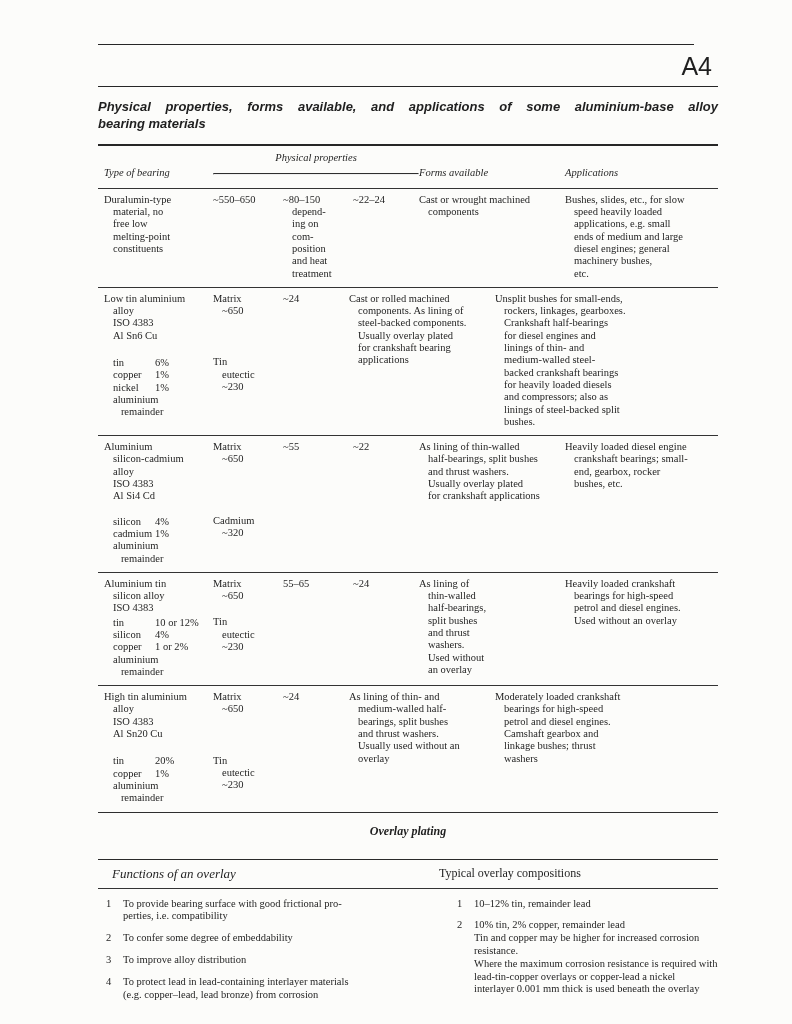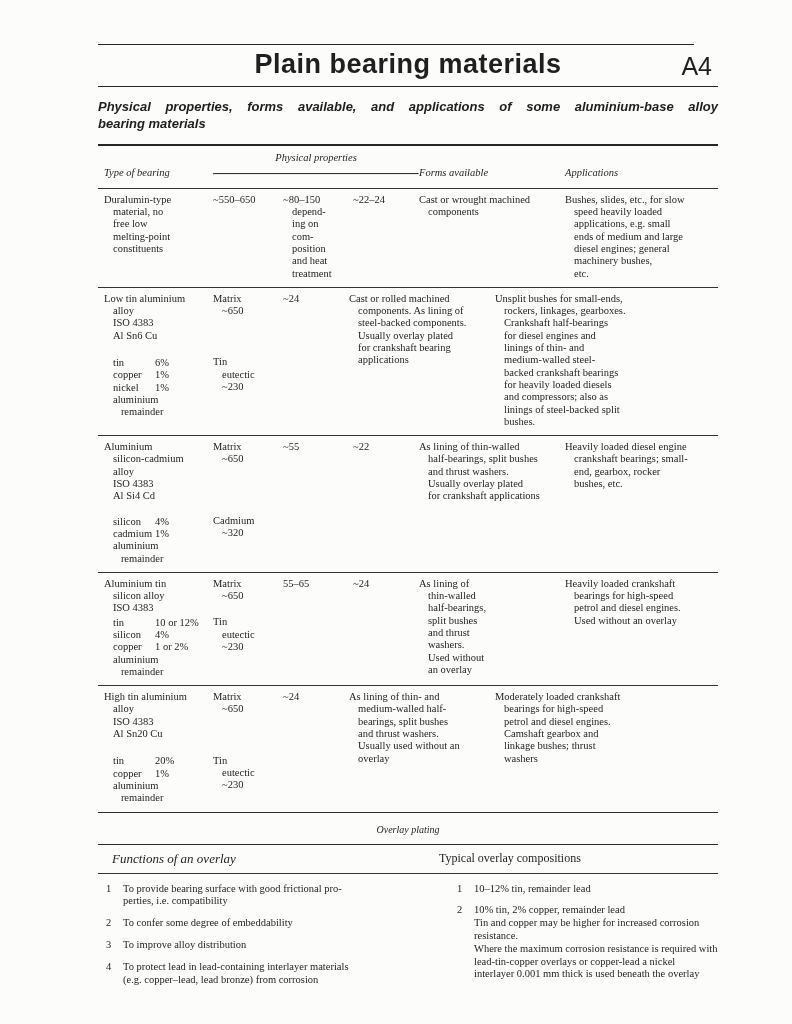--- a/index.html
+++ b/index.html
@@ -44,42 +44,41 @@
   .comp{padding-left:9px;}
   .comp-line{display:flex;}
   .cname{width:42px;flex:none;}
   .ctail{white-space:pre;padding-left:9px;}
   .r2 .comp{margin-top:15px;} .r2 .m2{margin-top:39px;}
   .r3 .comp{margin-top:13px;} .r3 .m2{margin-top:49px;}
   .r4 .comp{margin-top:2px;}  .r4 .m2{margin-top:14px;}
   .r5 .comp{margin-top:15px;} .r5 .m2{margin-top:39px;}
   sub,sup{font-size:8px;}
   
-  .oheading{margin:11px 0 9px;text-align:center;font-weight:normal;font-style:italic;font-size:10px;}
+  .oheading{margin:11px 0 20px;text-align:center;font-weight:bold;font-style:italic;font-size:12px;}
   .otable{border-top:1.4px solid #2a2a2a;}
   .ohrow{display:flex;border-bottom:1.1px solid #333;padding:6px 0;}
   .ohl{width:327px;padding-left:14px;font-style:italic;font-size:13px;}
   .ohr{flex:1;font-size:12px;}
   .obody{display:flex;padding-top:9px;}
   .ocol-l{width:327px;padding:0 24px 0 8px;}
   .ocol-r{flex:1;}
   .oitem{display:flex;margin-bottom:9px;font-size:10.5px;line-height:12.8px;}
   .onum{width:17px;flex:none;}
   .otext{flex:1;white-space:pre-line;}
   .ocol-l .otext{text-align:justify;}
 </style>
 </head>
 <body>
 
 <div class="page">
   <div class="content">
 
     <hr class="rule toprule">
     <div class="title-row">
-      <h1 class="page-title">Plain bearing materials</h1>
       <div class="page-ref">A4</div>
     </div>
     <hr class="rule titlerule">
 
     <div class="subtitle">
       <div class="l1">Physical properties, forms available, and applications of some aluminium-base alloy</div>
       <div class="l2">bearing materials</div>
     </div>
 
     <div class="mtable">

